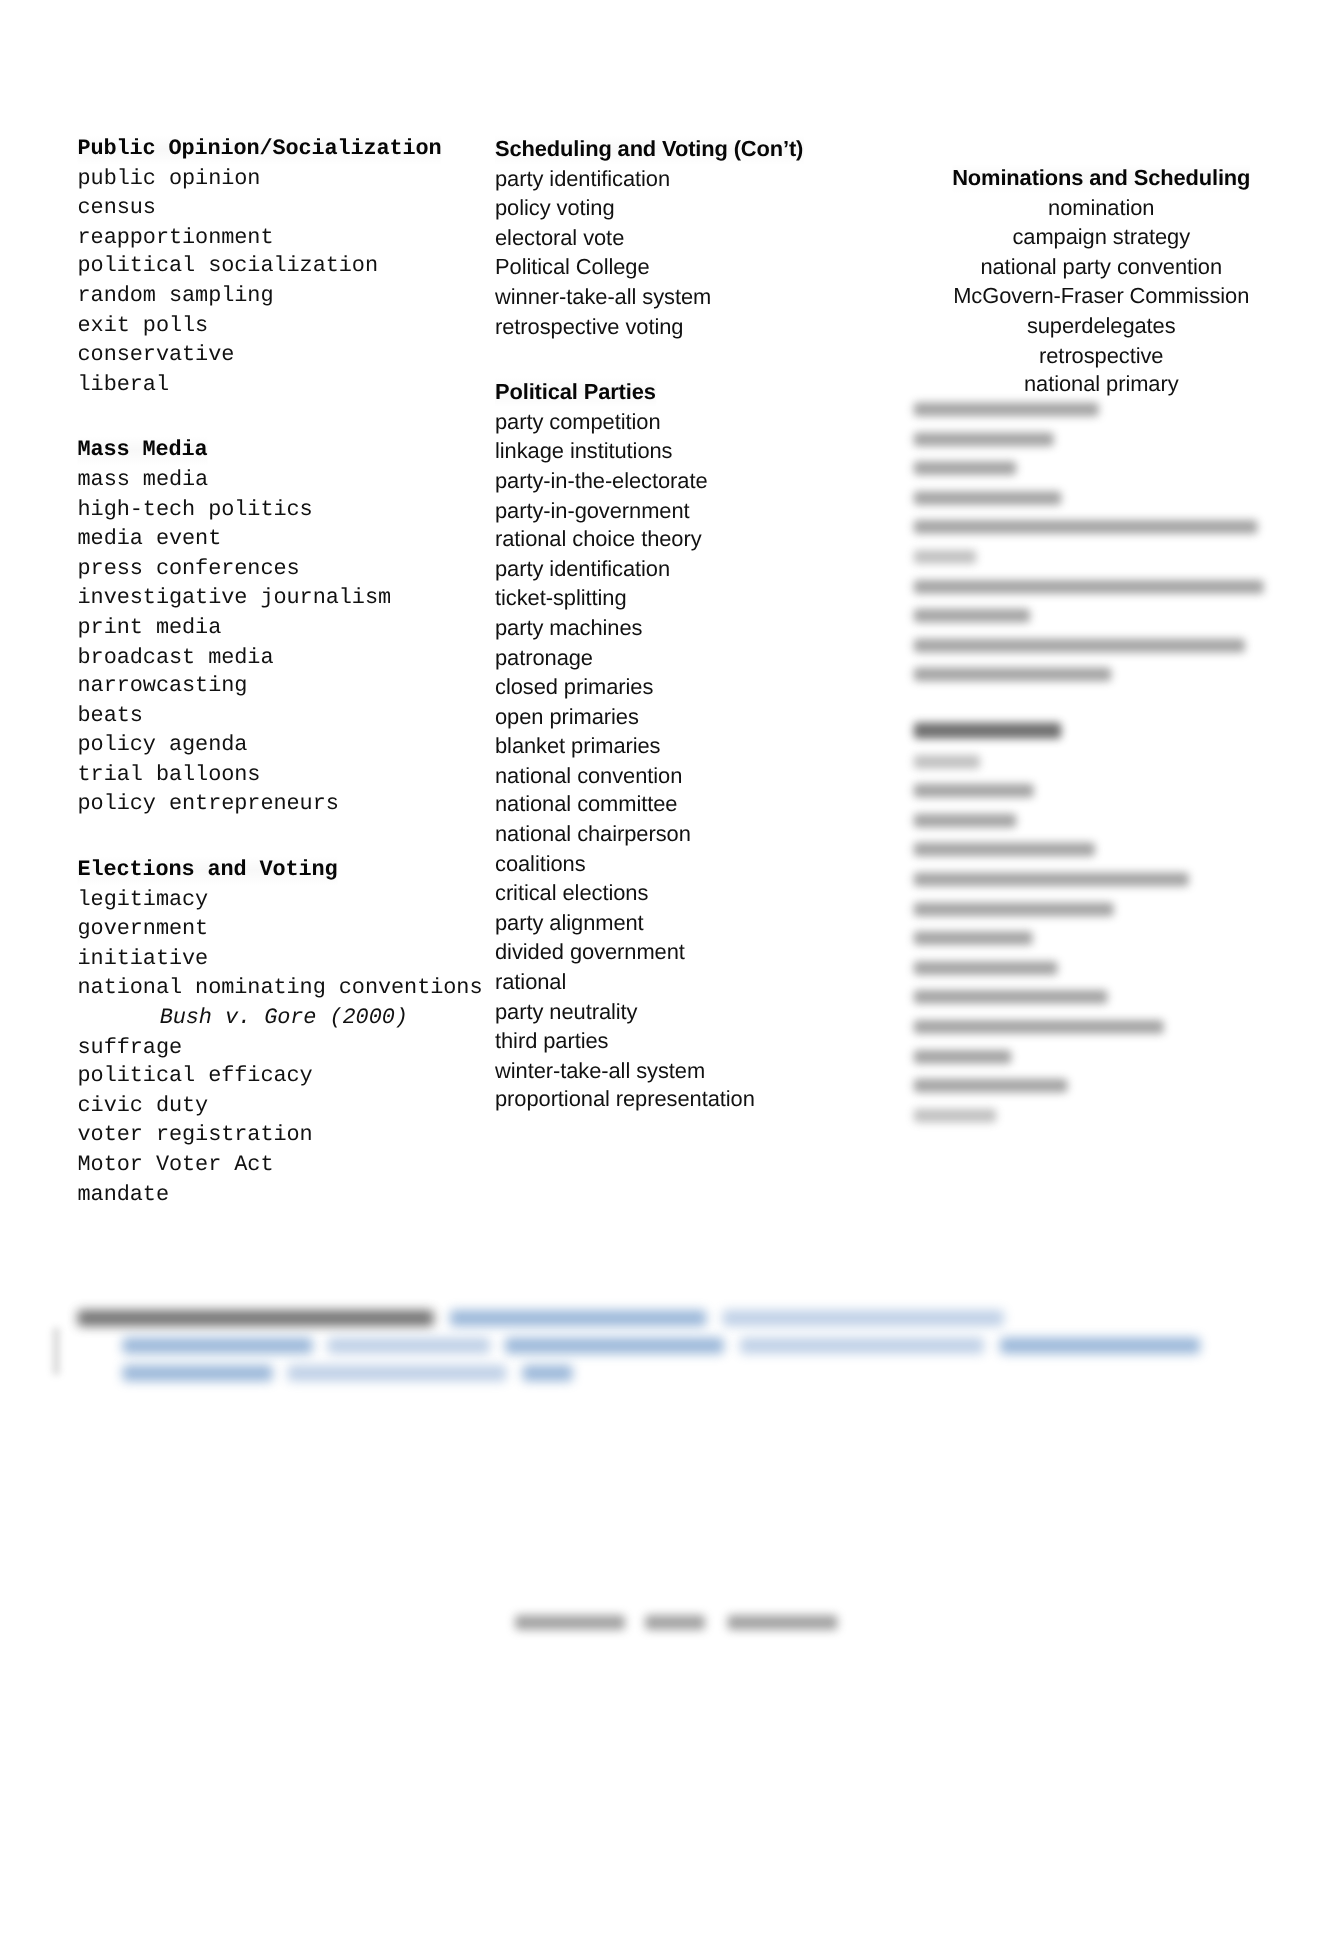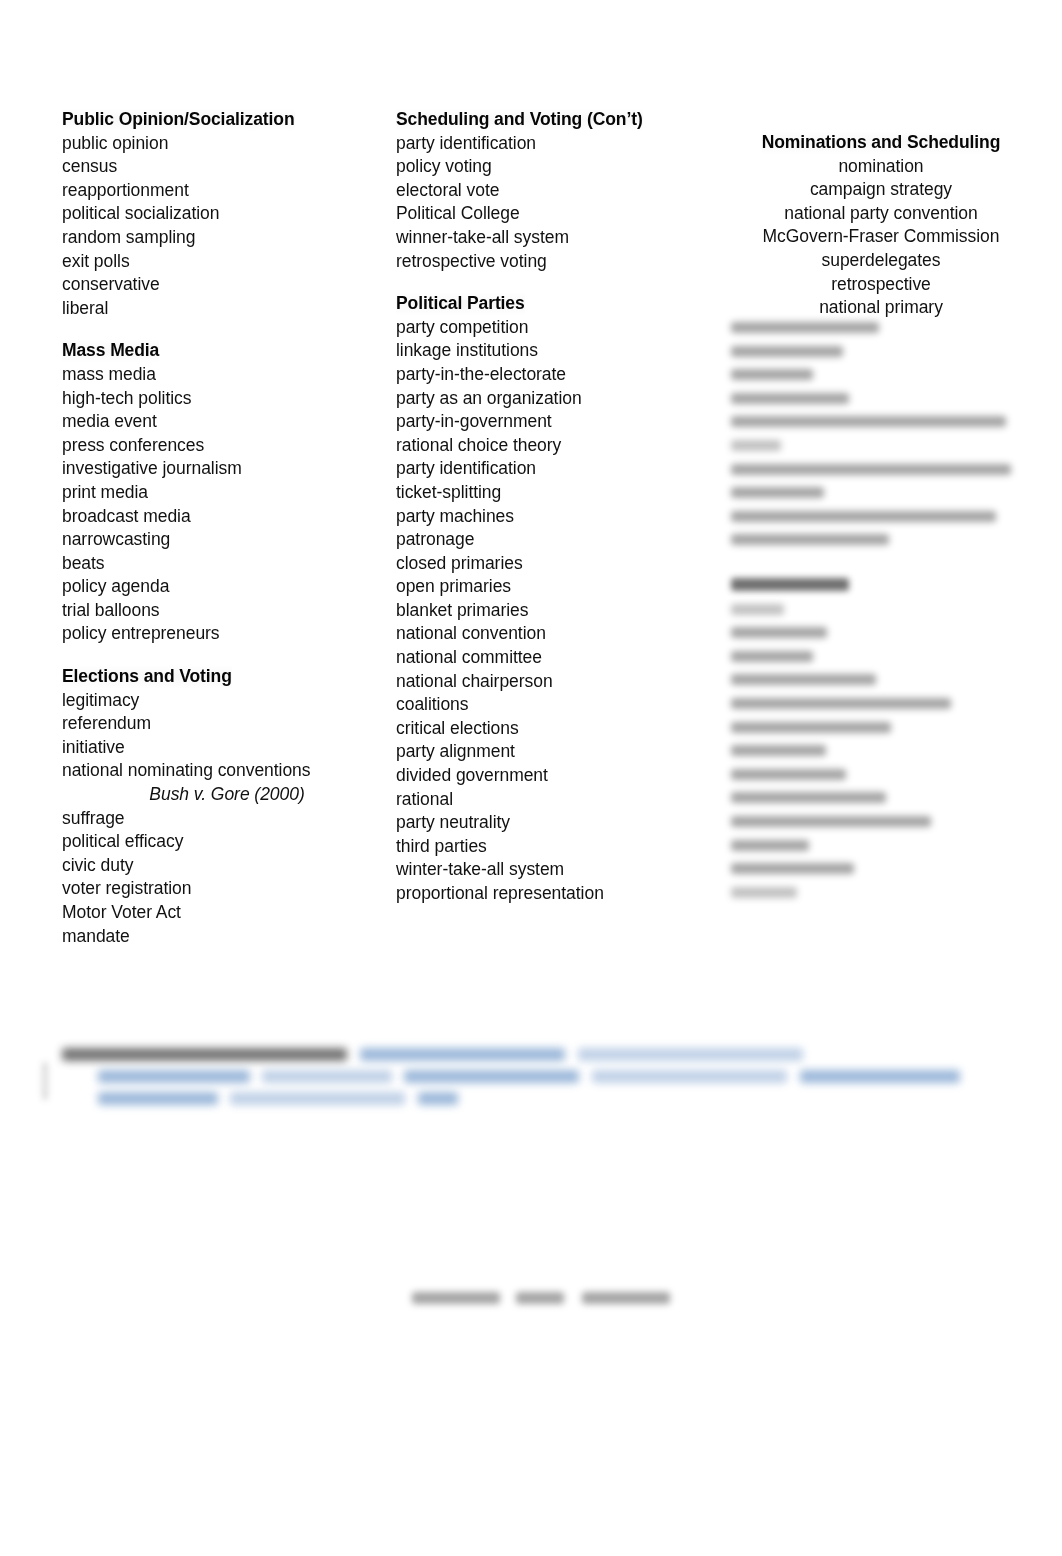--- a/index.html
+++ b/index.html
@@ -20,26 +20,26 @@
     position: absolute;
     inset: 0;
     background: #ffffff;
   }
 
   
   .col {
     position: absolute;
     top: 0;
   }
-  .col-1 { left: 62px;  width: 330px; }
+  .col-1 { left: 62px;  width: 330px; font-family: Liberation Mono, monospace; }
   .col-2 { left: 396px; width: 330px; }
   .col-3 { left: 731px; width: 300px; text-align: center; }
 
   .section { margin: 0; }
-  .section + .section { margin-top: 19px; }
+  .section + .section { margin-top: 29px; }
 
   .section-heading {
     font-size: 17.5px;
     font-weight: bold;
     line-height: 23.6px;
     letter-spacing: -0.1px;
     color: #060606;
     background: linear-gradient(to bottom,
                 rgba(0,0,0,0.0) 0%,
                 rgba(0,0,0,0.028) 45%,
@@ -140,21 +140,21 @@
       <div class="term">narrowcasting</div>
       <div class="term">beats</div>
       <div class="term">policy agenda</div>
       <div class="term">trial balloons</div>
       <div class="term">policy entrepreneurs</div>
     </div>
 
     <div class="section">
       <div class="section-heading">Elections and Voting</div>
       <div class="term">legitimacy</div>
-      <div class="term">referendum</div>
+      <div class="term">government</div>
       <div class="term">initiative</div>
       <div class="term">national nominating conventions</div>
       <div class="term italic">Bush v. Gore (2000)</div>
       <div class="term">suffrage</div>
       <div class="term">political efficacy</div>
       <div class="term">civic duty</div>
       <div class="term">voter registration</div>
       <div class="term">Motor Voter Act</div>
       <div class="term">mandate</div>
     </div>
@@ -170,21 +170,20 @@
       <div class="term">Political College</div>
       <div class="term">winner-take-all system</div>
       <div class="term">retrospective voting</div>
     </div>
 
     <div class="section">
       <div class="section-heading">Political Parties</div>
       <div class="term">party competition</div>
       <div class="term">linkage institutions</div>
       <div class="term">party-in-the-electorate</div>
-      <div class="term">party as an organization</div>
       <div class="term">party-in-government</div>
       <div class="term">rational choice theory</div>
       <div class="term">party identification</div>
       <div class="term">ticket-splitting</div>
       <div class="term">party machines</div>
       <div class="term">patronage</div>
       <div class="term">closed primaries</div>
       <div class="term">open primaries</div>
       <div class="term">blanket primaries</div>
       <div class="term">national convention</div>

